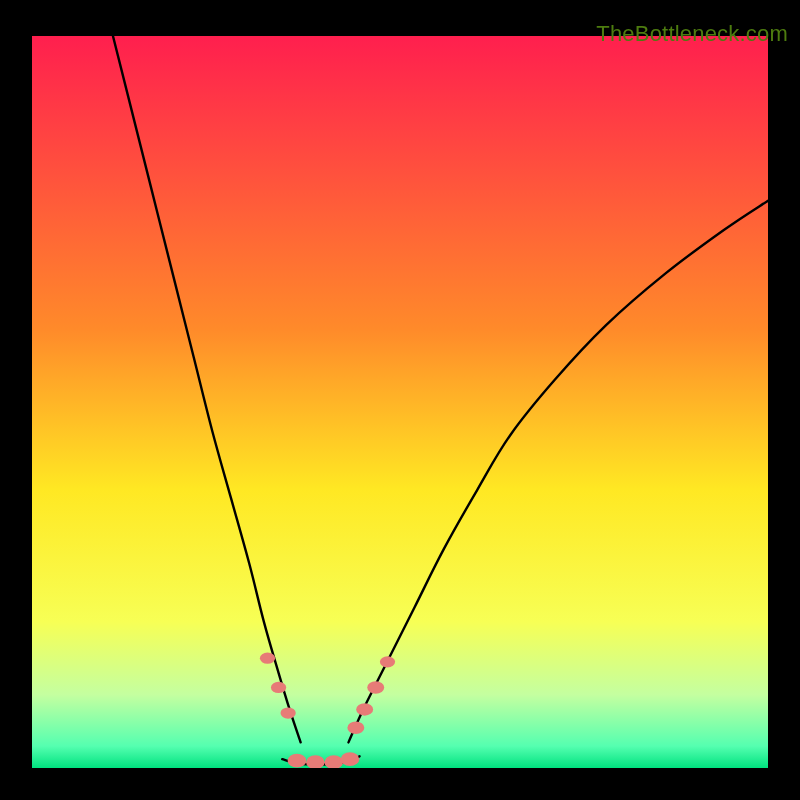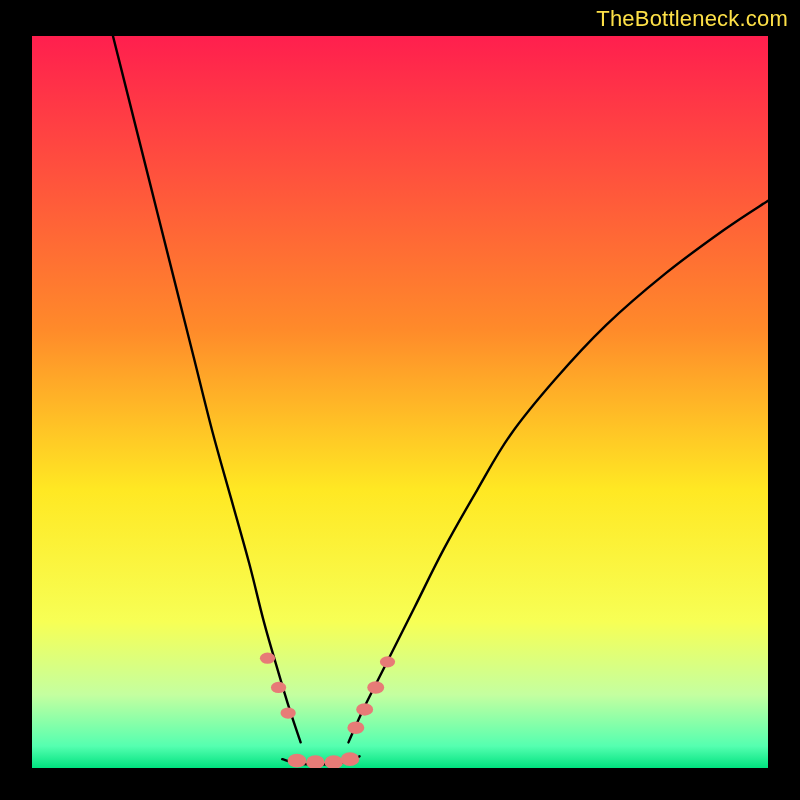--- a/index.html
+++ b/index.html
@@ -14,23 +14,23 @@
   .frame {
     position: absolute;
     left: 0;
     top: 0;
     width: 800px;
     height: 800px;
     background: #000000;
   }
   .watermark {
     position: absolute;
-    top: 6px;
+    top: 21px;
     right: 12px;
-    color: #fde047;
+    color: #4d7c0f;
     font-size: 22px;
     letter-spacing: 0.2px;
     z-index: 50;
     font-weight: 400;
   }
   svg.plot {
     position: absolute;
     left: 0;
     top: 0;
     width: 800px;

